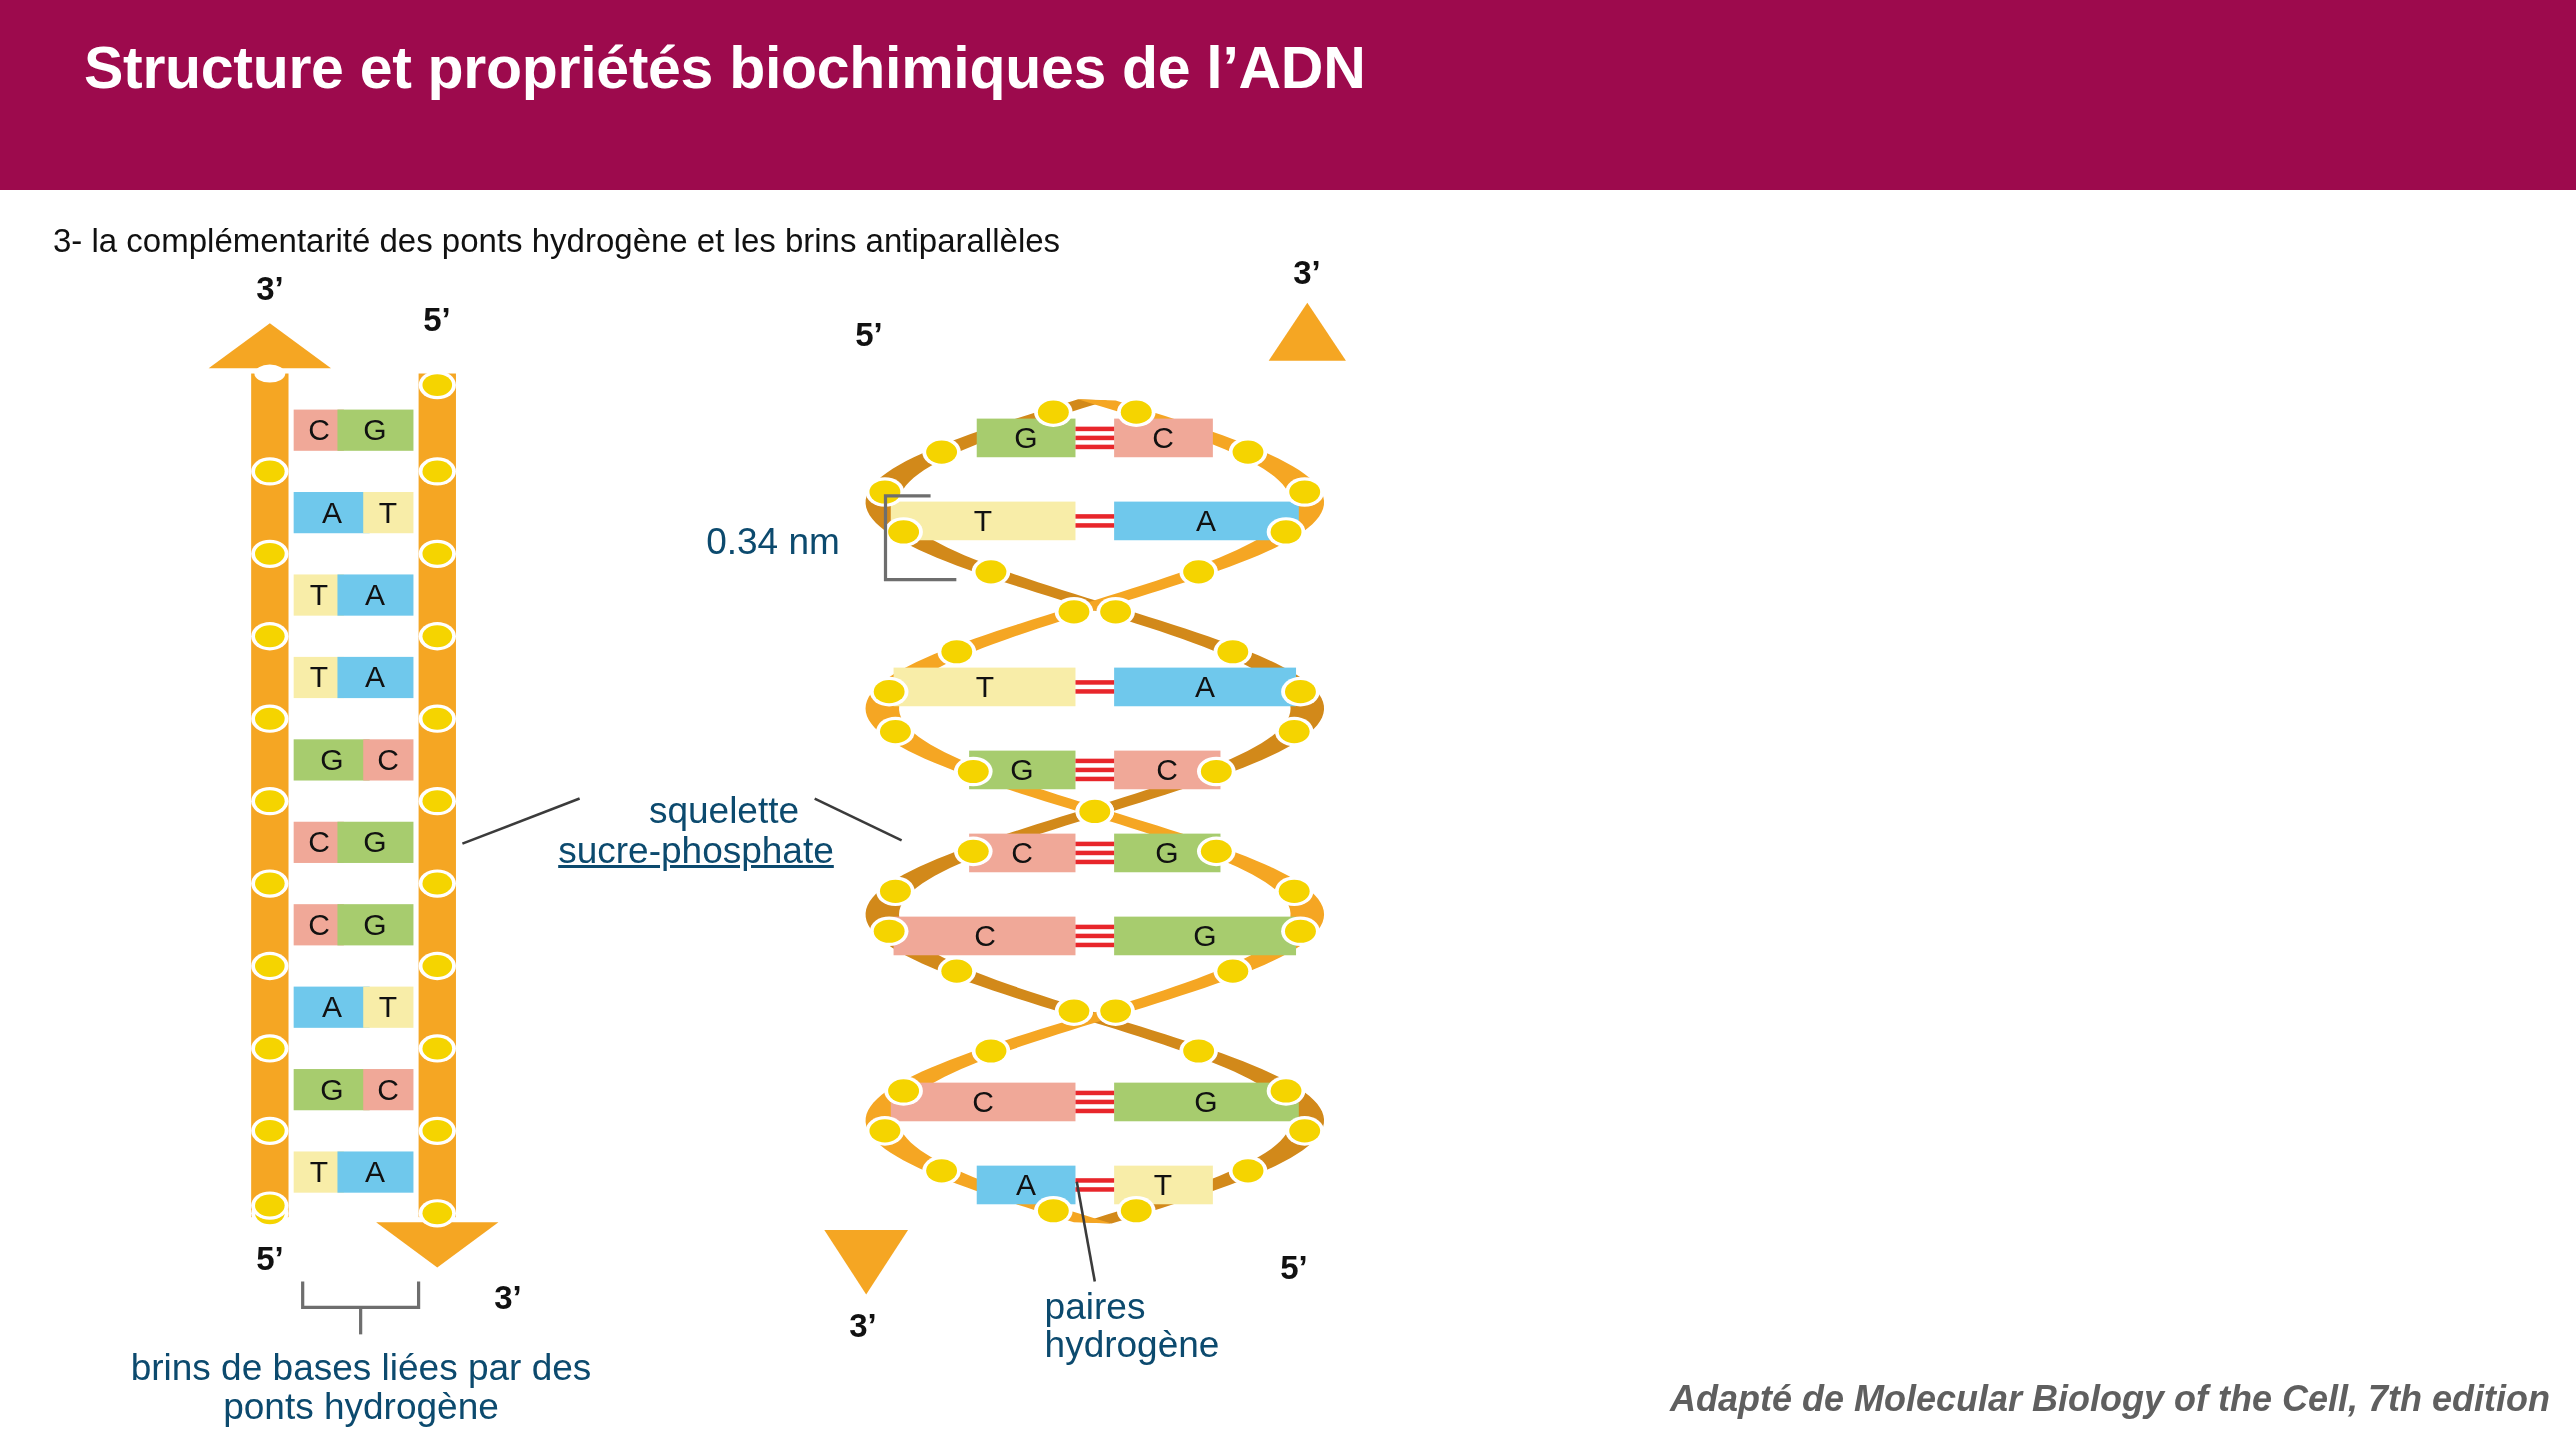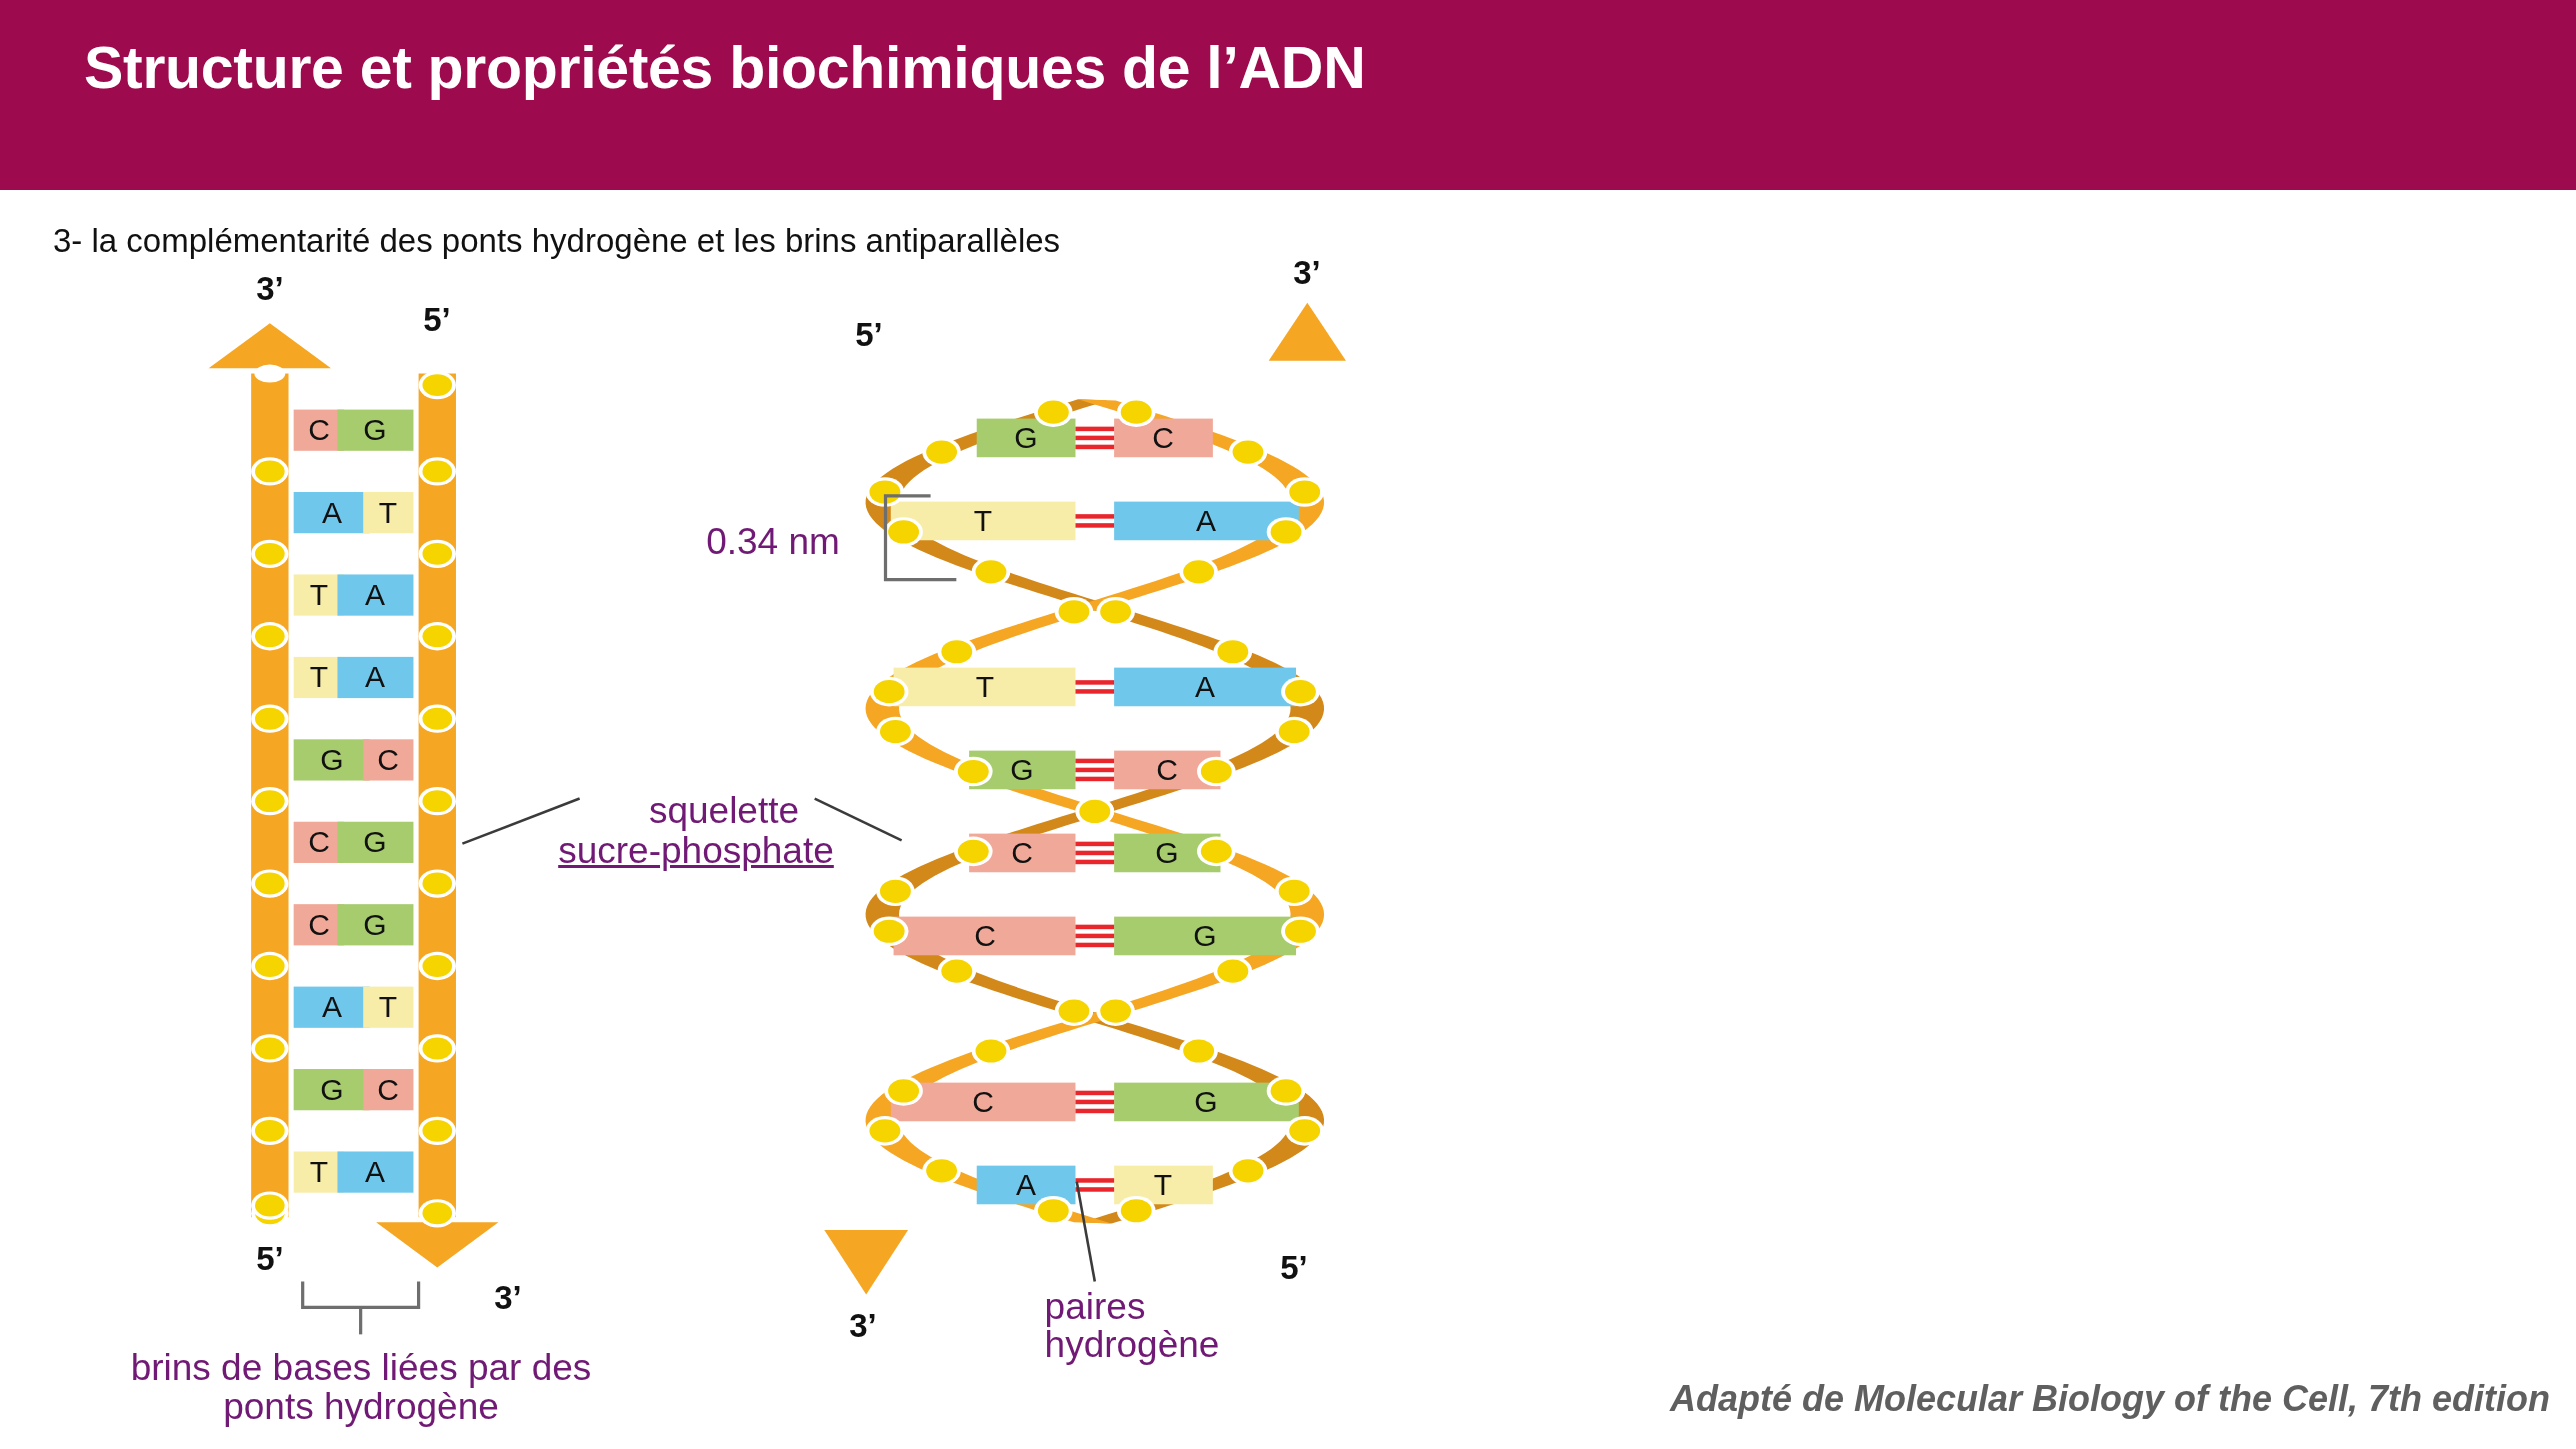--- a/index.html
+++ b/index.html
@@ -14,21 +14,21 @@
   
   #subtitle{position:absolute;left:53px;top:222px;font-size:33px;color:#111;white-space:nowrap;}
 
   
   #credit{position:absolute;right:26px;top:1378px;font-size:36px;font-weight:bold;
           font-style:italic;color:#5f5f5f;white-space:nowrap;}
 
   
   .lbl{position:absolute;color:#111;white-space:nowrap;}
   .lbl-prime{font-size:33px;font-weight:bold;}
-  .ann{position:absolute;font-size:37px;color:#701a75;text-align:center;line-height:1.18;}
+  .ann{position:absolute;font-size:37px;color:#0c4a6e;text-align:center;line-height:1.18;}
   svg{position:absolute;left:0;top:0;overflow:visible;}
 
   
   .baseltr{position:absolute;font-size:30px;color:#111;transform:translate(-50%,-50%);
            pointer-events:none;}
 </style>
 </head>
 <body>
 
 <div id="title-bar"></div>

